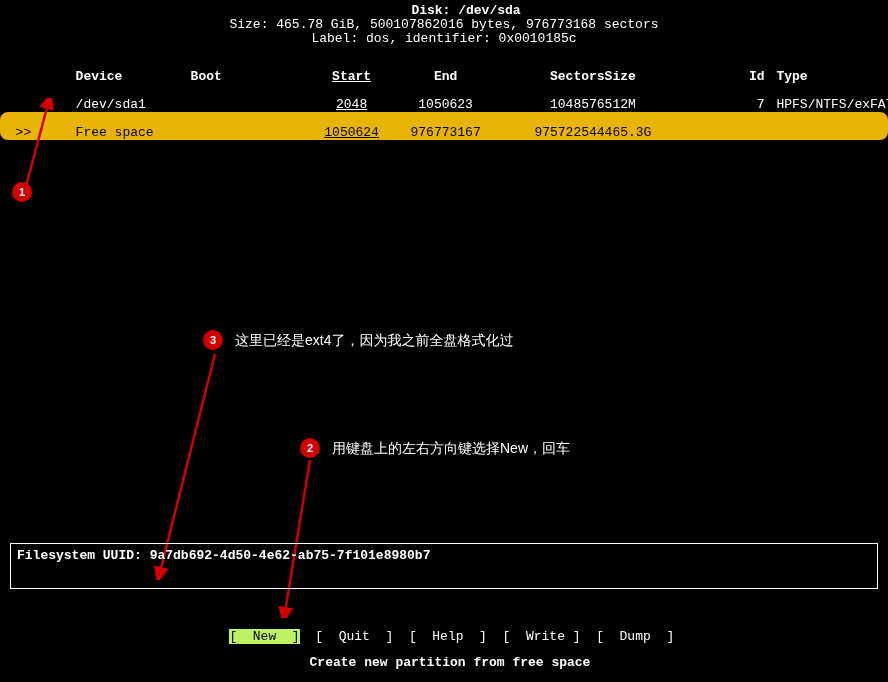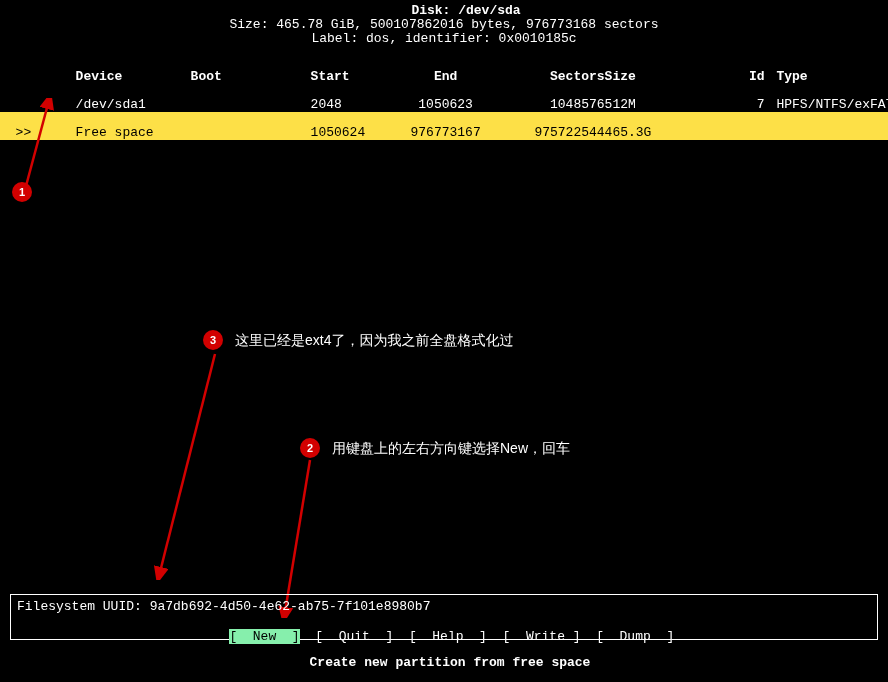--- a/index.html
+++ b/index.html
@@ -18,28 +18,29 @@
   .table-head{
     font-weight:bold;
     margin-top:10px;
   }
   .row{
     white-space:pre;
     padding-left:10px;
     font-family:inherit;
   }
   .row.highlight{
-    background:#fde047;
+    background:#eab308;
     color:#000;
+    border-radius:8px;
   }
   
   .c-mark{display:inline-block;width:22px;}
   .c-dev {display:inline-block;width:115px;padding-left:28px;}
   .c-boot{display:inline-block;width:120px;}
-  .c-start{display:inline-block;width:82px;text-align:left;}
+  .c-start{display:inline-block;width:82px;text-align:center;text-decoration:underline;}
   .c-end  {display:inline-block;width:106px;text-align:center;}
   .c-sect {display:inline-block;width:106px;text-align:right;}
   .c-size {display:inline-block;width:100px;}
   .c-id   {display:inline-block;width:60px;text-align:right;padding-right:4px;}
   .c-type {display:inline-block;width:150px;}
 
   .badge{
     display:inline-flex;
     align-items:center;justify-content:center;
     width:20px;height:20px;
@@ -56,41 +57,42 @@
     align-items:center;
     gap:12px;
     font-family:"Microsoft YaHei","PingFang SC",Arial,sans-serif;
     font-size:14px;
     color:#fff;
   }
   svg.arrow{position:absolute;pointer-events:none;}
 
   .fs-box{
     position:absolute;
-    left:10px;right:10px;top:594px;
+    left:10px;right:10px;top:543px;
     border:1px solid #fff;
     padding:4px 6px 6px 6px;
     font-family:inherit;
     font-size:13px;
     line-height:15px;
     height:34px;
     box-sizing:content-box;
+    font-weight:bold;
   }
   .menu{
     position:absolute;
     left:0;right:0;top:616px;
     text-align:center;
     font-family:inherit;
     white-space:pre;
   }
   .menu .btn{
     display:inline;
   }
   .menu .btn.sel{
-    background:#86efac;color:#000;
+    background:#bef264;color:#000;
   }
   .footer{
     position:absolute;left:12px;right:0;top:656px;
     text-align:center;
     font-weight:bold;
   }
 </style>
 </head>
 <body>
 

